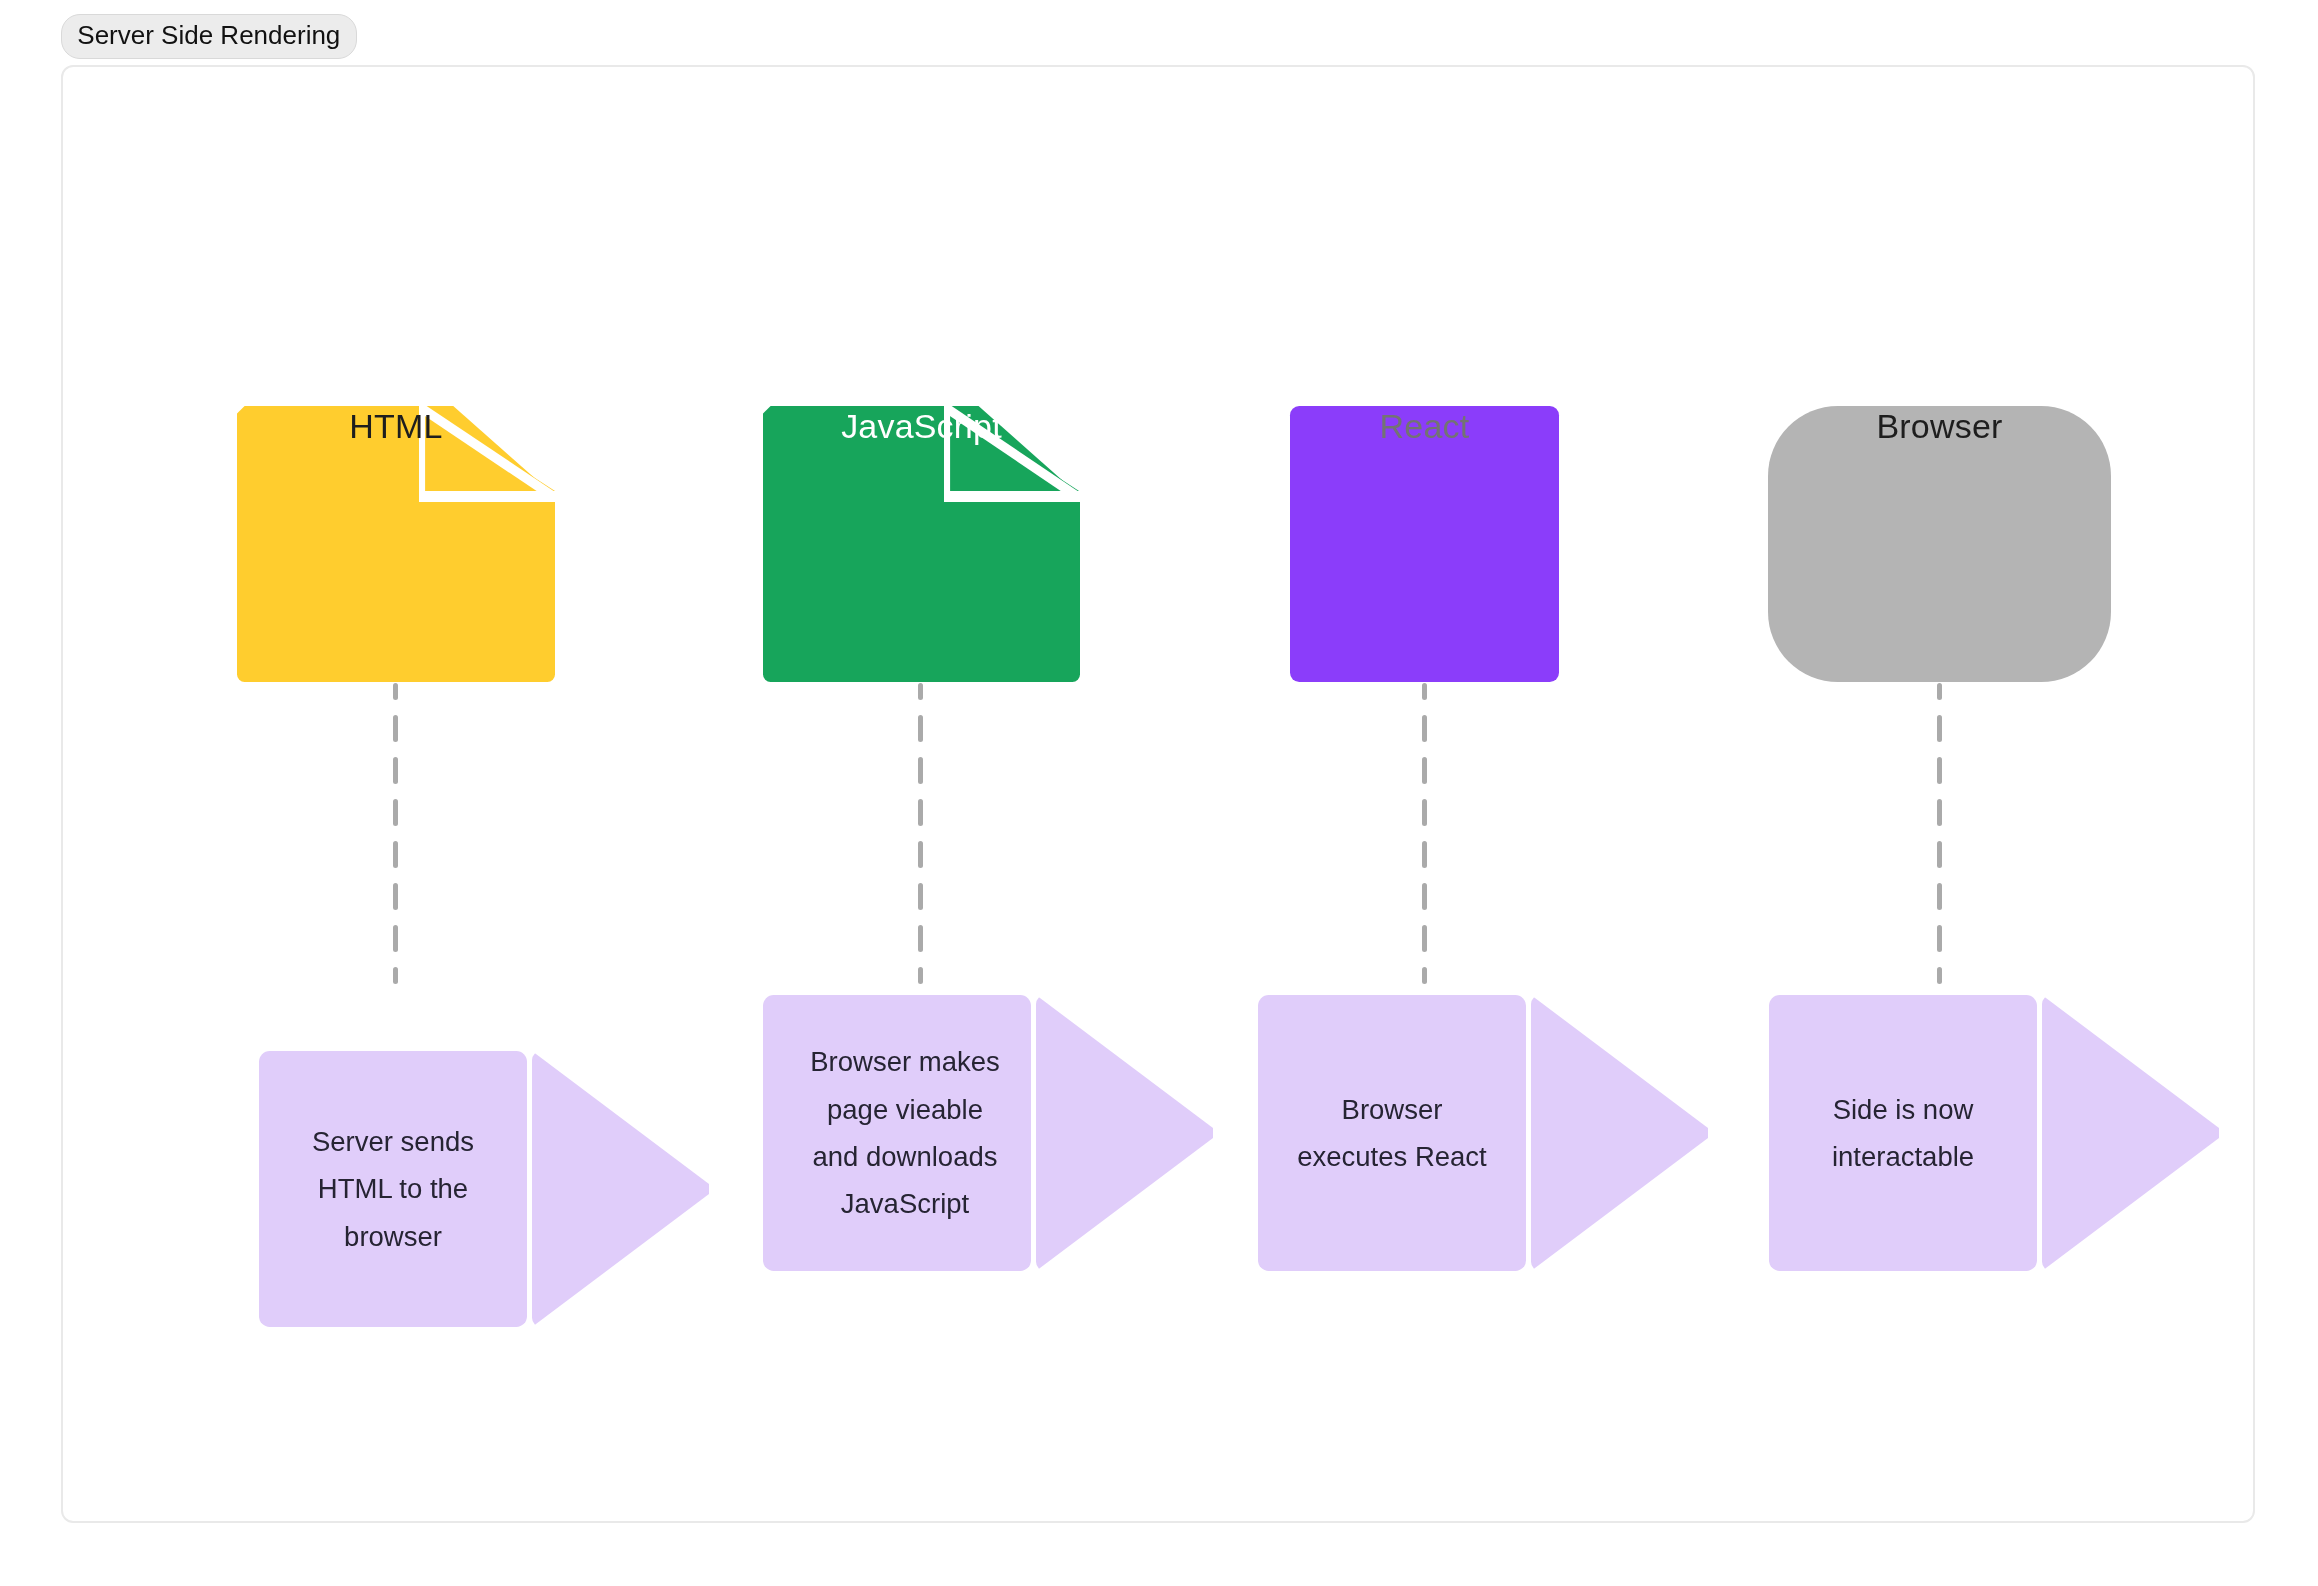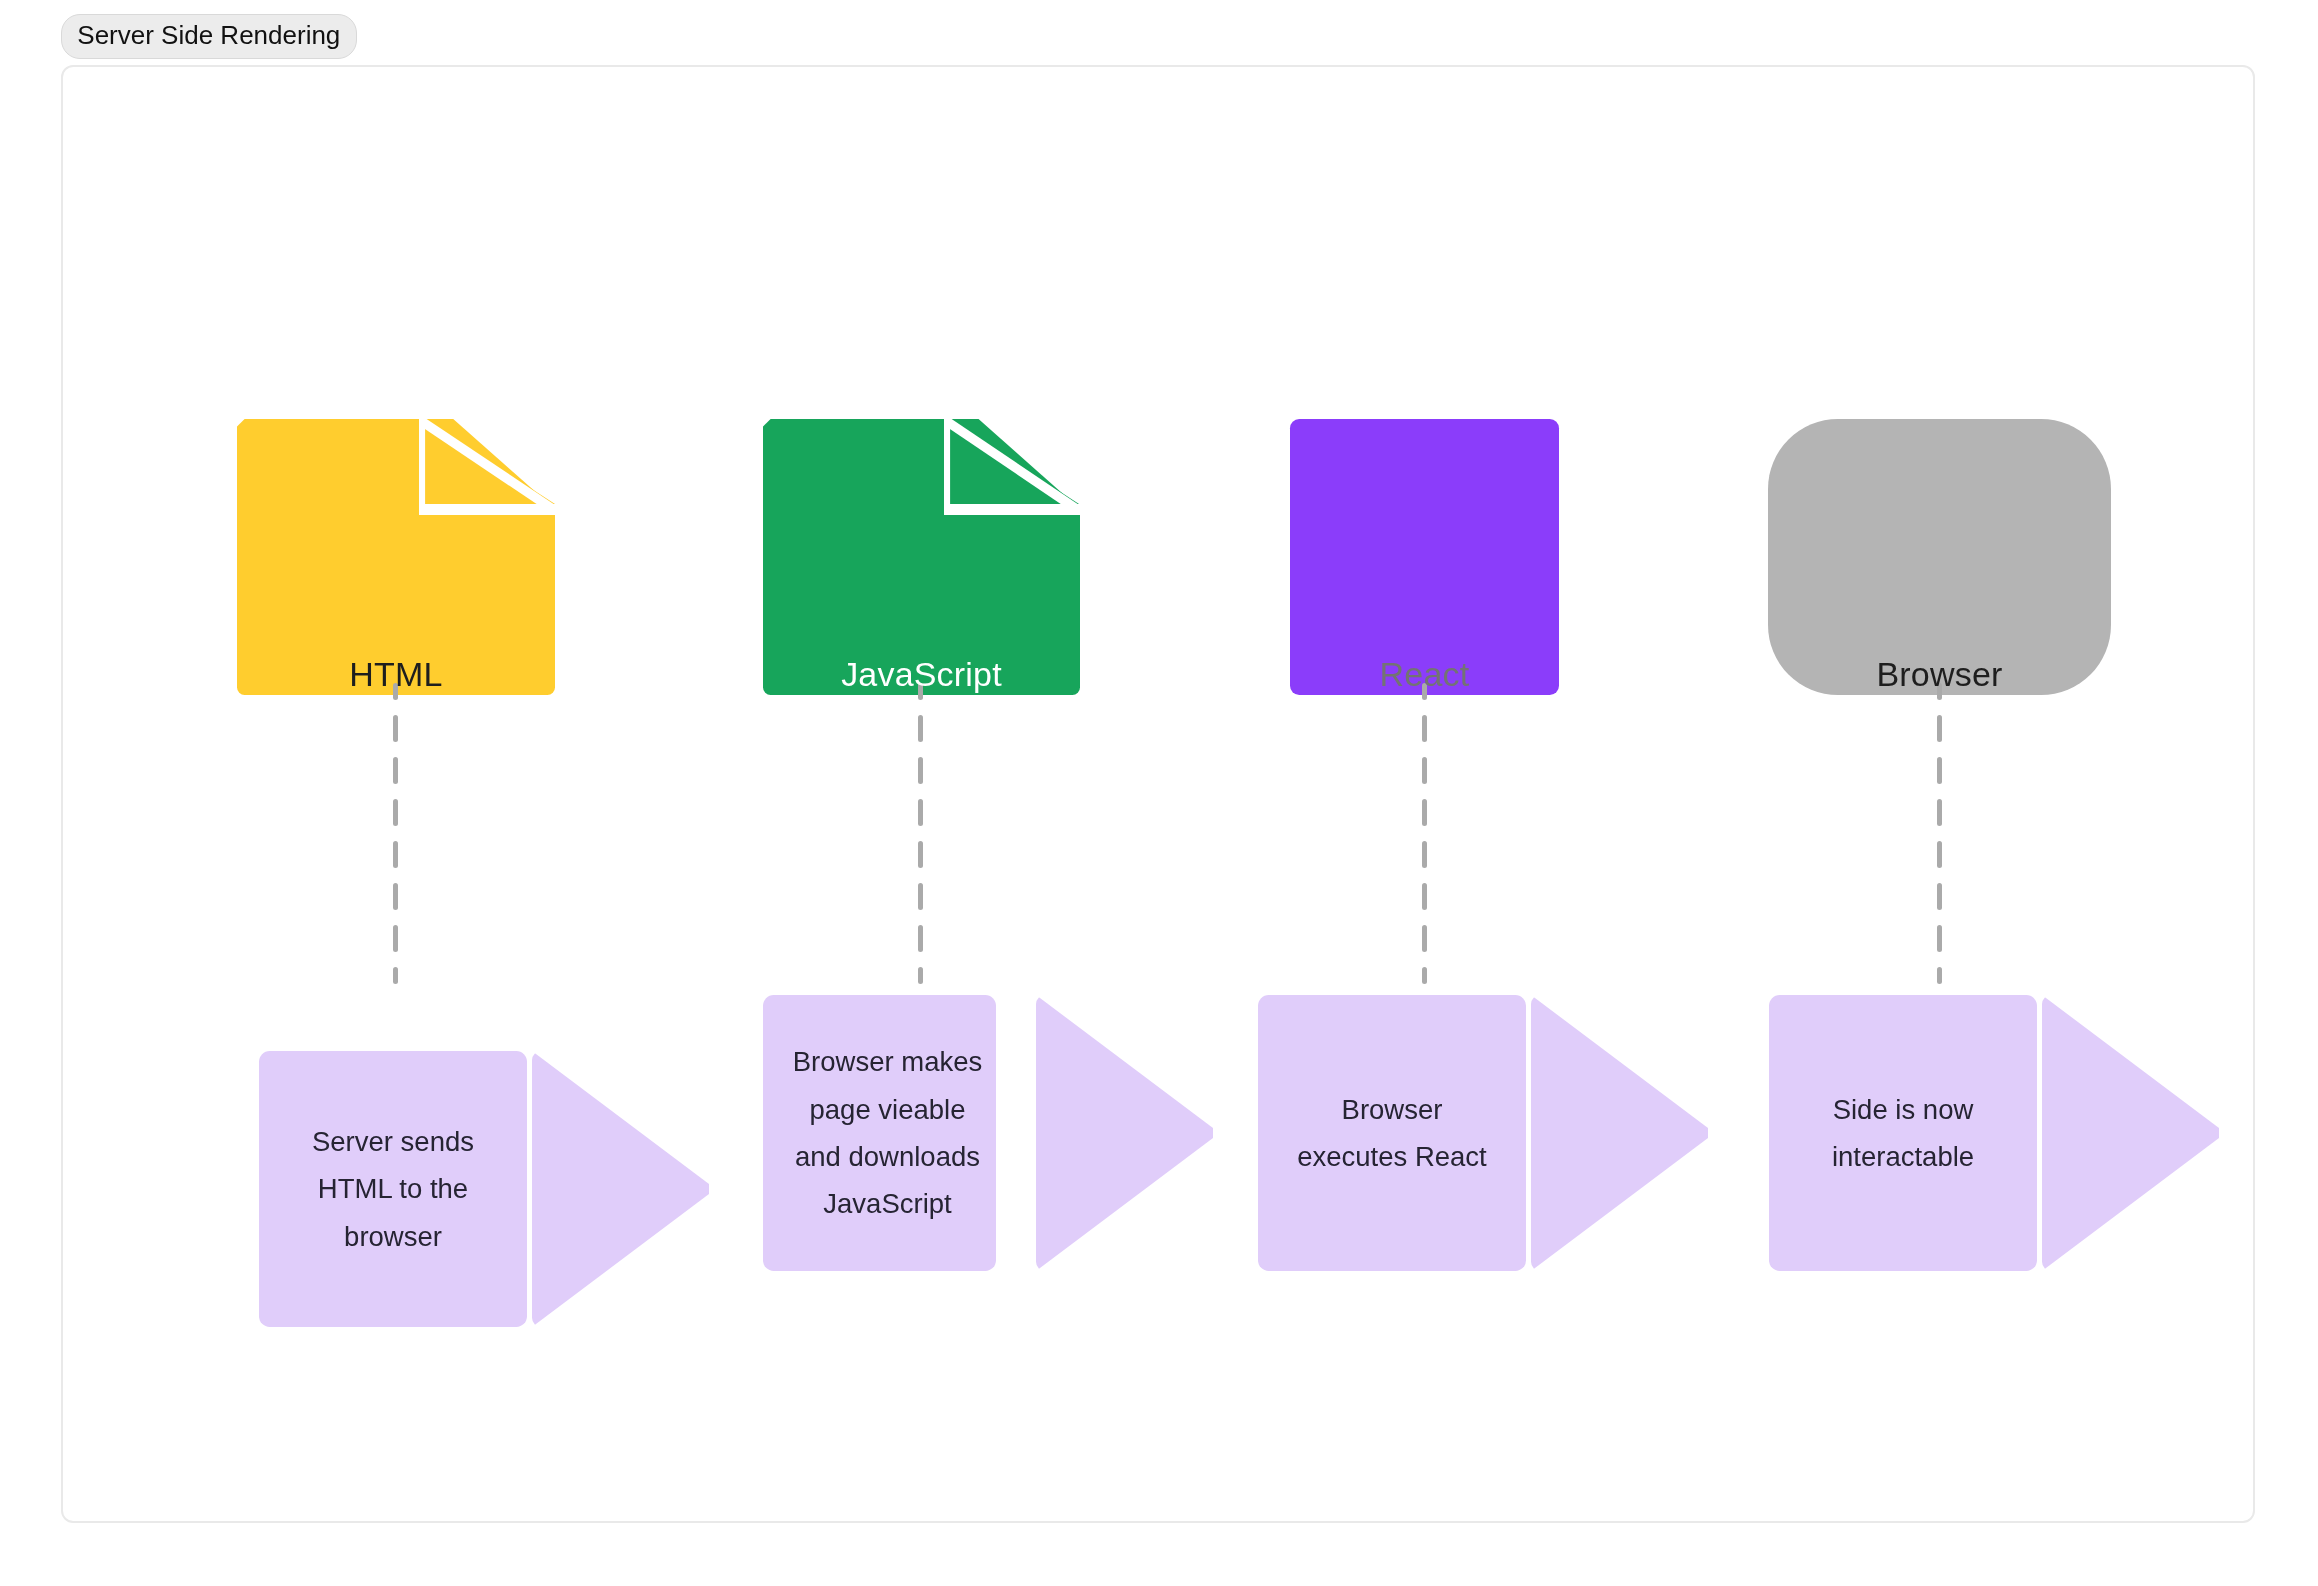--- a/index.html
+++ b/index.html
@@ -41,24 +41,23 @@
     border: 2.3px solid #e9e9e9;
     border-radius: 12.2px;
     box-sizing: border-box;
     background: #ffffff;
   }
 
   
   .node {
     position: absolute;
     display: flex;
-    align-items: flex-end;
+    align-items: flex-start;
     justify-content: center;
     box-sizing: border-box;
-    margin-top: 13px;
   }
   .node-label {
     font-size: 34px;
     line-height: 1.2;
     text-align: center;
     letter-spacing: 0.2px;
     z-index: 3;
     position: relative;
   }
 
@@ -244,21 +243,21 @@
 HTML to the
 browser</div>
   </div>
 </div>
 
 <div class="arrow" style="left:763px; top:995px; width:450px; height:276px;">
   <div class="arrow-head" style="left:273px; top:0; width:177px; height:276px;
               background:#E0CDFA;
               clip-path: polygon(0 0, 0 276px, 177px 143px, 177px 133px);
               border-radius:9.2px;"></div>
-  <div class="arrow-body" style="width:233px; height:276px; background:#E0CDFA;padding-left:16px;">
+  <div class="arrow-body" style="width:268px; height:276px; background:#E0CDFA;padding-left:16px;">
     <div class="arrow-text">Browser makes
 page vieable
 and downloads
 JavaScript</div>
   </div>
 </div>
 
 <div class="arrow" style="left:1258px; top:995px; width:450px; height:276px;">
   <div class="arrow-head" style="left:273px; top:0; width:177px; height:276px;
               background:#E0CDFA;

